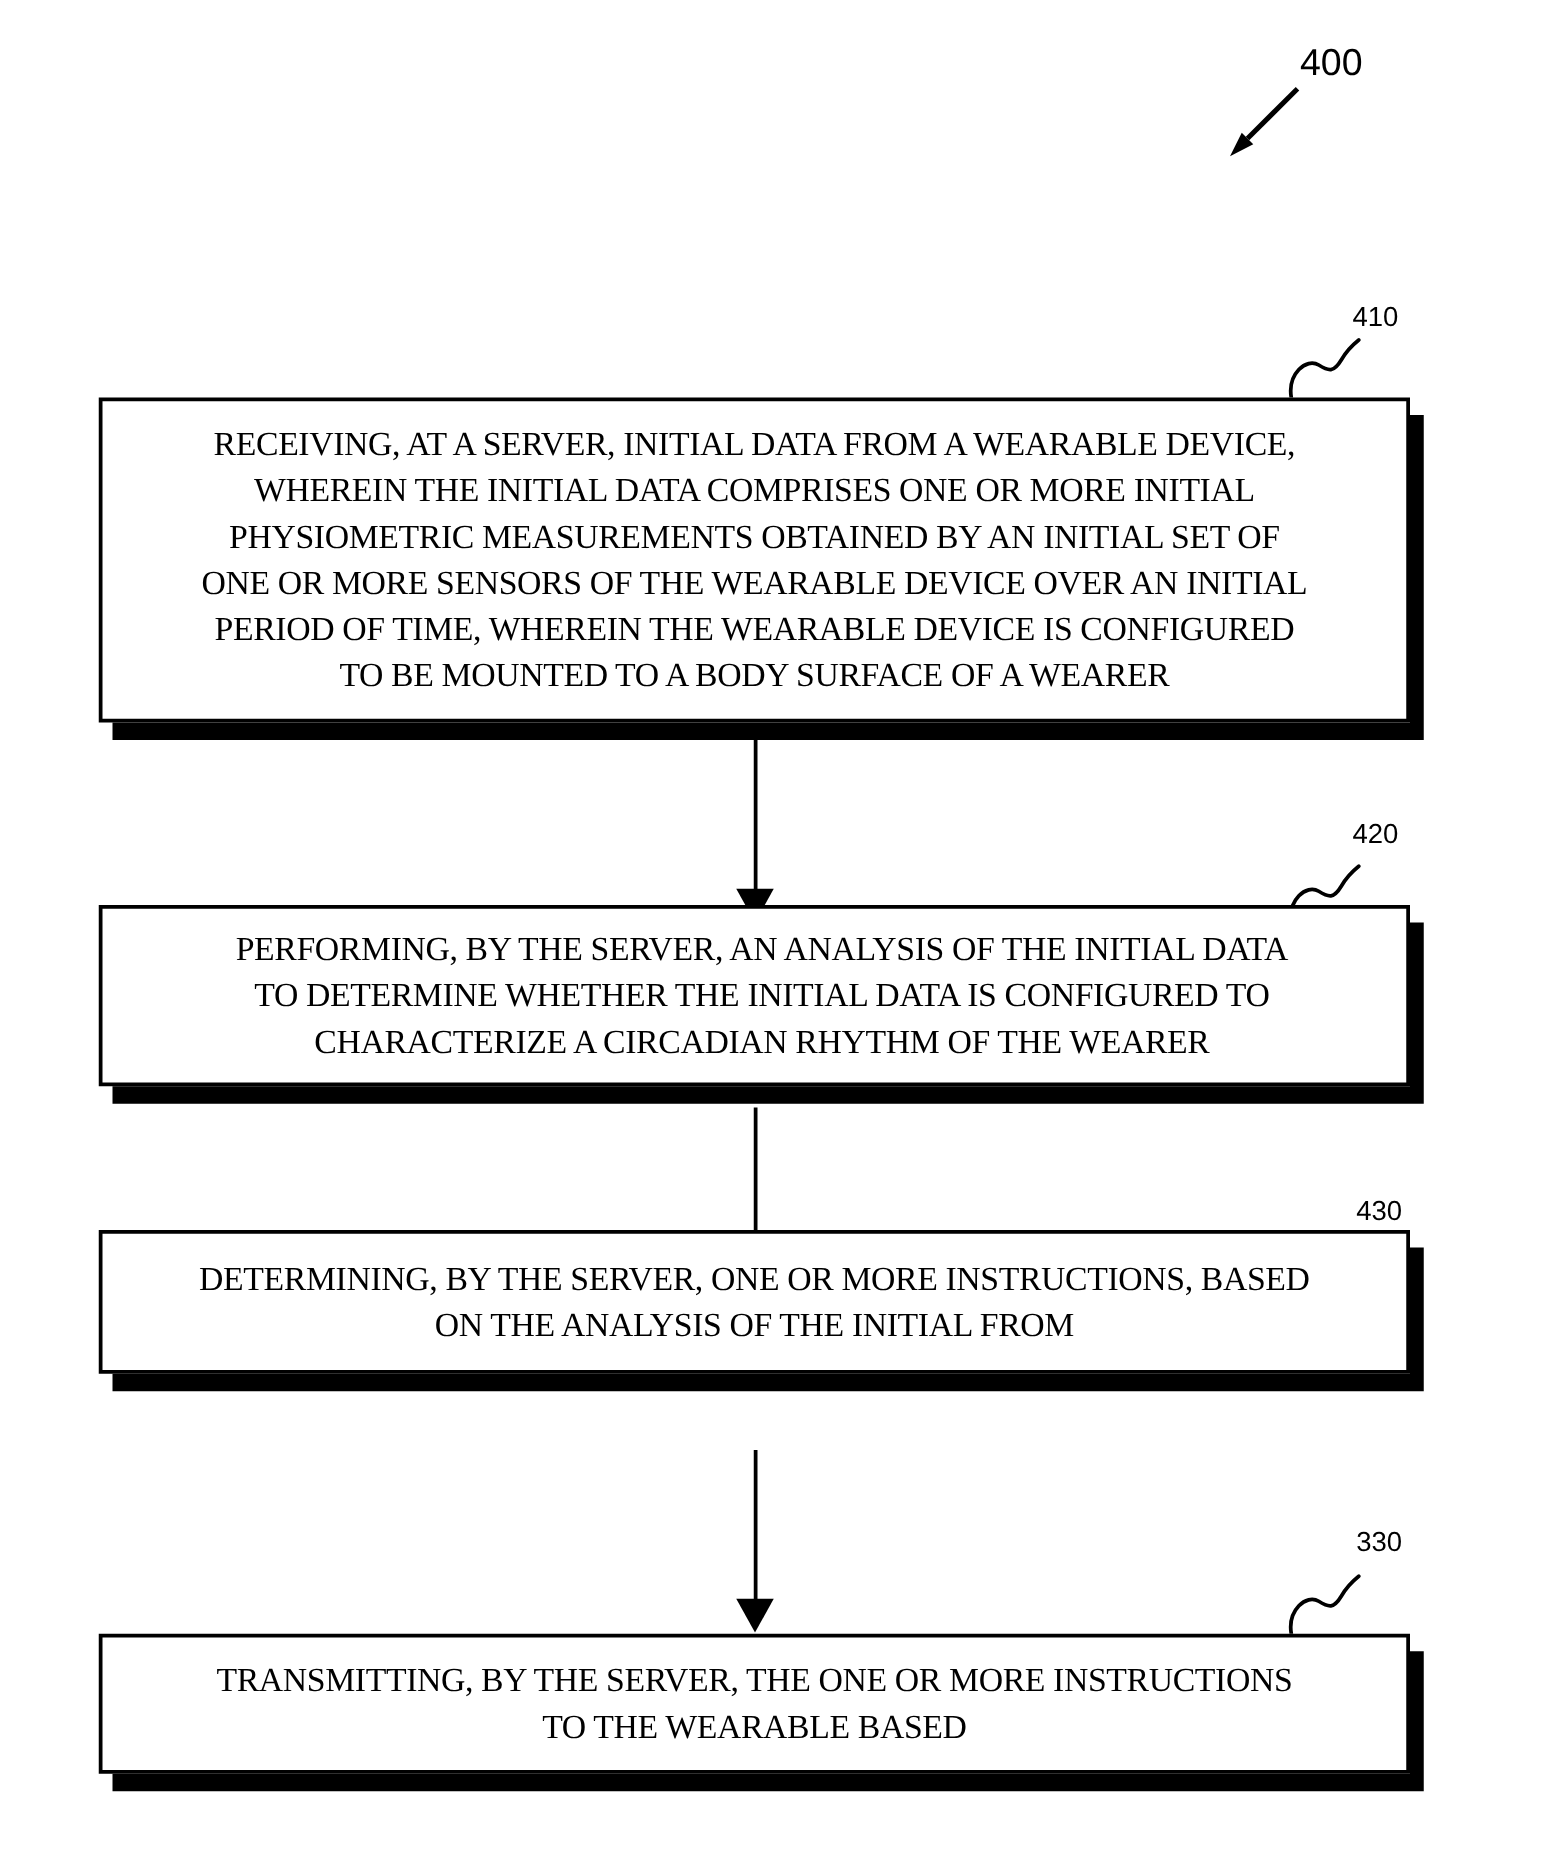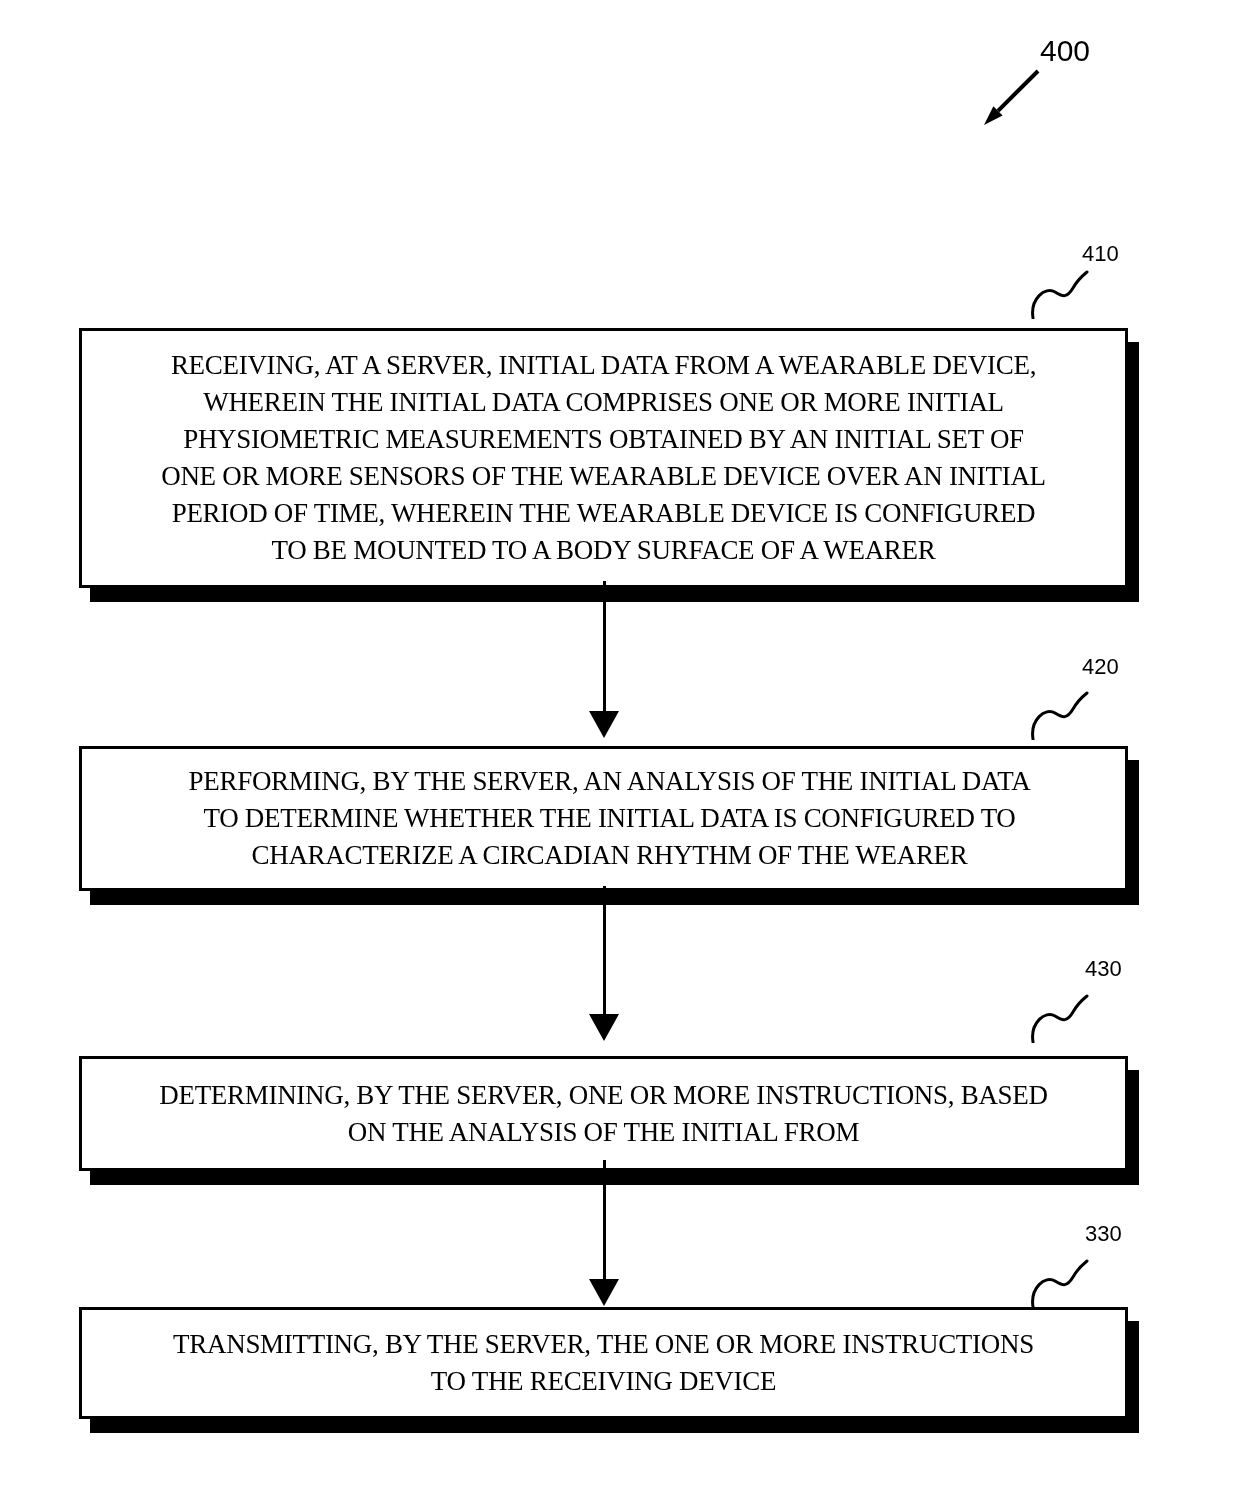--- a/index.html
+++ b/index.html
@@ -90,65 +90,65 @@
   <div class="ref-label fig-ref" style="left:1040px; top:36px;">400</div>
   <svg class="fig-arrow" style="left:975px; top:63px;" viewBox="0 0 70 70" aria-hidden="true">
     <line x1="63" y1="8" x2="23" y2="47.8" stroke="#000" stroke-width="4"></line>
     <polygon points="9,62 27.6,52.4 18.4,43.2" fill="#000"></polygon>
   </svg>
 
   <div class="ref-label" style="left:1082px; top:243px;">410</div>
   <svg class="lead-line" style="left:1030px; top:269px;" viewBox="0 0 62 50" aria-hidden="true">
     <path d="M3,49 C0,30 15,17 25,23 C33,28 37,29 43,19 C47,12 52,7 57,3" fill="none" stroke="#000" stroke-width="3" stroke-linecap="round"></path>
   </svg>
-  <div class="step-box" style="top:328px; height:260px;">
+  <div class="step-box" style="top:318px; height:260px;">
     <div class="box-line">RECEIVING, AT A SERVER, INITIAL DATA FROM A WEARABLE DEVICE,</div>
     <div class="box-line">WHEREIN THE INITIAL DATA COMPRISES ONE OR MORE INITIAL</div>
     <div class="box-line">PHYSIOMETRIC MEASUREMENTS OBTAINED BY AN INITIAL SET OF</div>
     <div class="box-line">ONE OR MORE SENSORS OF THE WEARABLE DEVICE OVER AN INITIAL</div>
     <div class="box-line">PERIOD OF TIME, WHEREIN THE WEARABLE DEVICE IS CONFIGURED</div>
     <div class="box-line">TO BE MOUNTED TO A BODY SURFACE OF A WEARER</div>
   </div>
 
   <div class="connector" style="top:581px; height:157px;">
     <div class="shaft" style="height:132px;"></div>
     <div class="head"></div>
   </div>
 
   <div class="ref-label" style="left:1082px; top:656px;">420</div>
   <svg class="lead-line" style="left:1030px; top:690px;" viewBox="0 0 62 50" aria-hidden="true">
     <path d="M3,49 C0,30 15,17 25,23 C33,28 37,29 43,19 C47,12 52,7 57,3" fill="none" stroke="#000" stroke-width="3" stroke-linecap="round"></path>
   </svg>
-  <div class="step-box" style="top:746px; height:145px;padding-left:12px;">
+  <div class="step-box" style="top:724px; height:145px;padding-left:12px;">
     <div class="box-line">PERFORMING, BY THE SERVER, AN ANALYSIS OF THE INITIAL DATA</div>
     <div class="box-line">TO DETERMINE WHETHER THE INITIAL DATA IS CONFIGURED TO</div>
     <div class="box-line">CHARACTERIZE A CIRCADIAN RHYTHM OF THE WEARER</div>
   </div>
 
   <div class="connector" style="top:886px; height:155px;">
     <div class="shaft" style="height:130px;"></div>
     <div class="head"></div>
   </div>
 
   <div class="ref-label" style="left:1085px; top:958px;">430</div>
   <svg class="lead-line" style="left:1030px; top:993px;" viewBox="0 0 62 50" aria-hidden="true">
     <path d="M3,49 C0,30 15,17 25,23 C33,28 37,29 43,19 C47,12 52,7 57,3" fill="none" stroke="#000" stroke-width="3" stroke-linecap="round"></path>
   </svg>
-  <div class="step-box" style="top:1056px; height:115px;">
+  <div class="step-box" style="top:984px; height:115px;">
     <div class="box-line">DETERMINING, BY THE SERVER, ONE OR MORE INSTRUCTIONS, BASED</div>
     <div class="box-line">ON THE ANALYSIS OF THE INITIAL FROM</div>
   </div>
 
   <div class="connector" style="top:1160px; height:146px;">
     <div class="shaft" style="height:121px;"></div>
     <div class="head"></div>
   </div>
 
   <div class="ref-label" style="left:1085px; top:1223px;">330</div>
   <svg class="lead-line" style="left:1030px; top:1258px;" viewBox="0 0 62 50" aria-hidden="true">
     <path d="M3,49 C0,30 15,17 25,23 C33,28 37,29 43,19 C47,12 52,7 57,3" fill="none" stroke="#000" stroke-width="3" stroke-linecap="round"></path>
   </svg>
   <div class="step-box" style="top:1307px; height:112px;">
     <div class="box-line">TRANSMITTING, BY THE SERVER, THE ONE OR MORE INSTRUCTIONS</div>
-    <div class="box-line">TO THE RECEIVING DEVICE</div>
+    <div class="box-line">TO THE WEARABLE BASED</div>
   </div>
 
 </div>
 
 </body></html>

